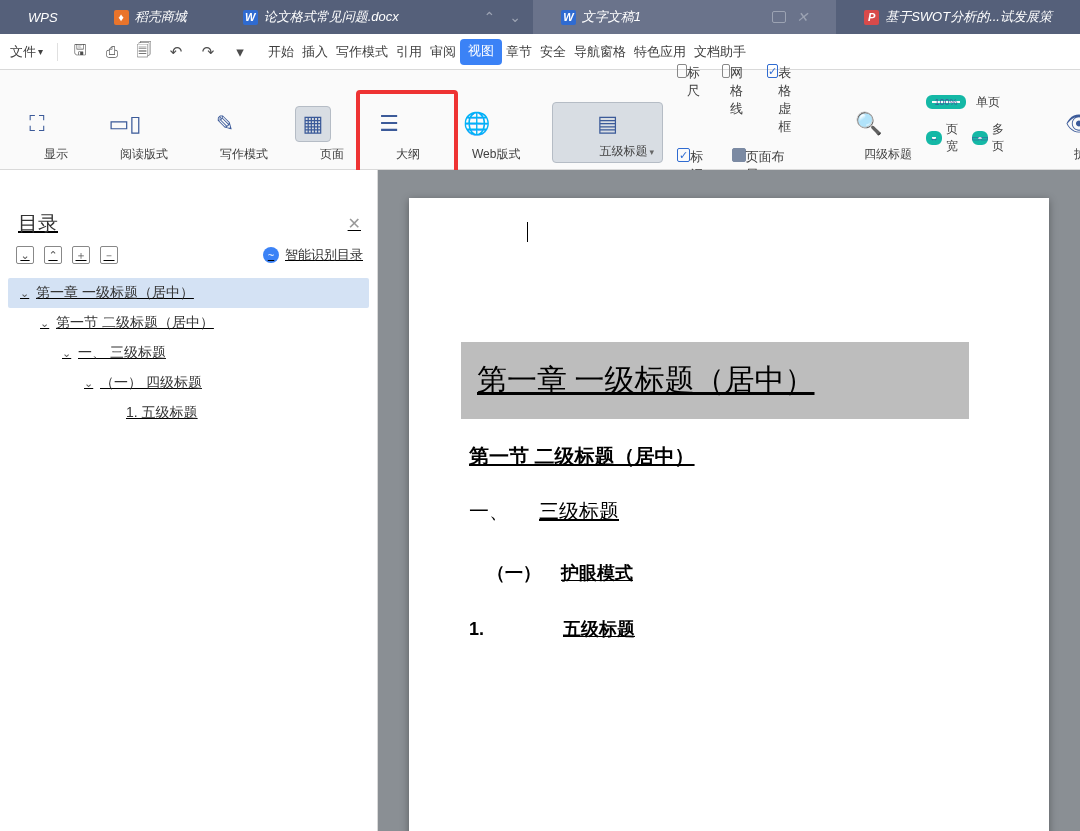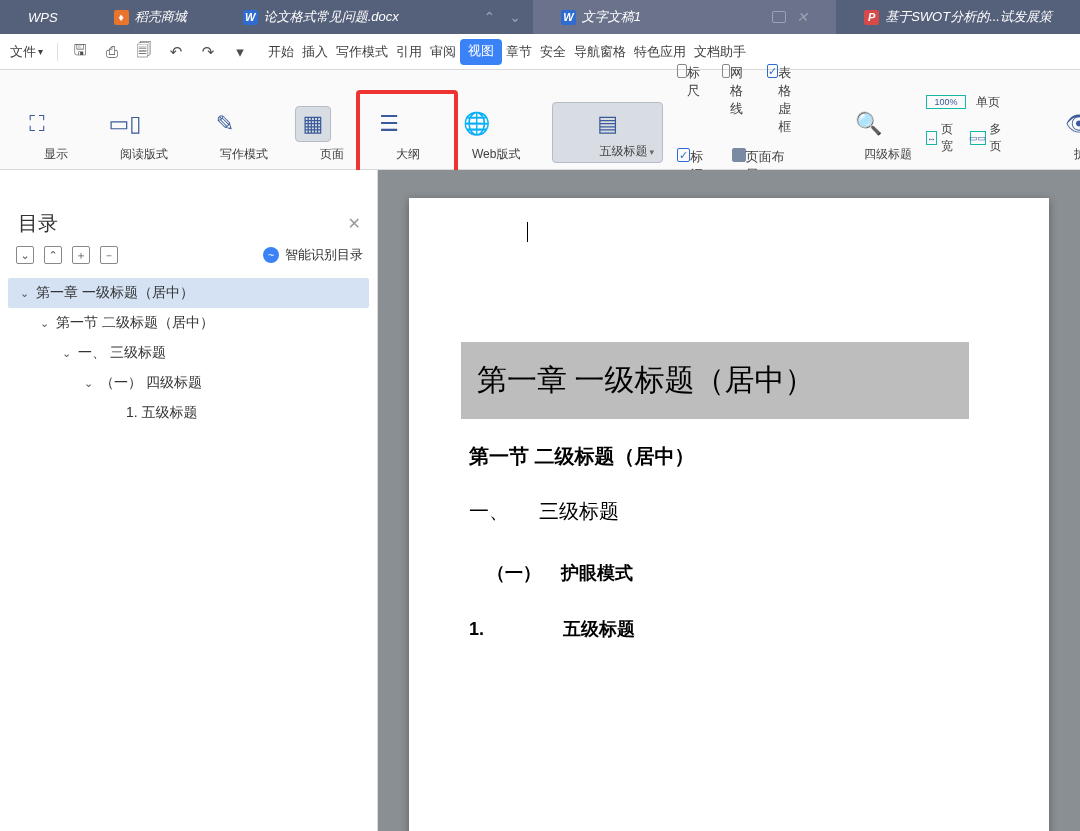--- a/index.html
+++ b/index.html
@@ -42,30 +42,30 @@
   .ribbon .vsep{width:1px;height:70px;background:#e0e0e0;margin:0 2px;align-self:center;}
   .checks{display:flex;flex-direction:column;gap:12px;justify-content:center;height:78px;}
   .checks .row{display:flex;gap:18px;}
   .chk{display:flex;align-items:flex-start;gap:0;font-size:13px;color:#404040;}
   .chk .box{width:14px;height:14px;border:1px solid #888;border-radius:2px;display:flex;align-items:center;justify-content:center;font-size:11px;color:#2f6bd1;}
   .chk.checked .box{border-color:#2f6bd1;}
   .chk.checked .box::after{content:"✓";}
   .chk.boxfill .box{background:#7b8aa3;border-color:#7b8aa3;}
   .zoomopts{display:flex;flex-direction:column;gap:10px;justify-content:center;height:78px;}
   .zoomopts .zi{display:flex;align-items:center;gap:4px;font-size:12px;color:#404040;}
-  .zoomopts .zi .zicon{width:16px;height:14px;border:1px solid #14b8a6;border-radius:0;display:flex;align-items:center;justify-content:center;font-size:9px;color:#3b5a99;}
+  .zoomopts .zi .zicon{width:16px;height:14px;border:6px solid #14b8a6;border-radius:6px;display:flex;align-items:center;justify-content:center;font-size:9px;color:#3b5a99;}
   .zoomopts .zi.pct .zicon{width:40px;}
   
   
   .redbox{position:absolute;border:4px solid #e33;border-radius:4px;pointer-events:none;}
   .hl1{top:90px;left:356px;width:102px;height:96px;}
   .hl2{top:195px;left:1px;width:378px;height:258px;}
   
   
-  .bodyarea{position:absolute;top:170px;left:0;right:0;bottom:0;display:flex;}
+  .bodyarea{position:absolute;top:170px;left:0;right:0;bottom:0;display:flex;text-decoration:underline;}
   .navpanel{width:378px;background:#fff;border-right:1px solid #d9d9d9;display:flex;flex-direction:column;padding-top:36px;}
   .navpanel .hdr{display:flex;align-items:center;justify-content:space-between;padding:0 16px 0 18px;height:34px;}
   .navpanel .hdr .ttl{font-size:20px;font-weight:500;color:#333;}
   .navpanel .hdr .x{font-size:16px;color:#999;}
   .navpanel .tools{display:flex;align-items:center;justify-content:space-between;padding:6px 14px 10px 16px;}
   .navpanel .tools .tgrp{display:flex;gap:10px;}
   .navpanel .tools .tbtn{width:18px;height:18px;border:1px solid #888;border-radius:2px;display:flex;align-items:center;justify-content:center;font-size:11px;color:#555;}
   .navpanel .tools .ai{display:flex;align-items:center;gap:6px;font-size:13px;color:#333;}
   .navpanel .tools .ai .dot{width:16px;height:16px;background:#3b82f6;border-radius:50%;display:flex;align-items:center;justify-content:center;color:#fff;font-size:11px;}
   .tree{padding:4px 8px;font-size:14px;color:#333;}

